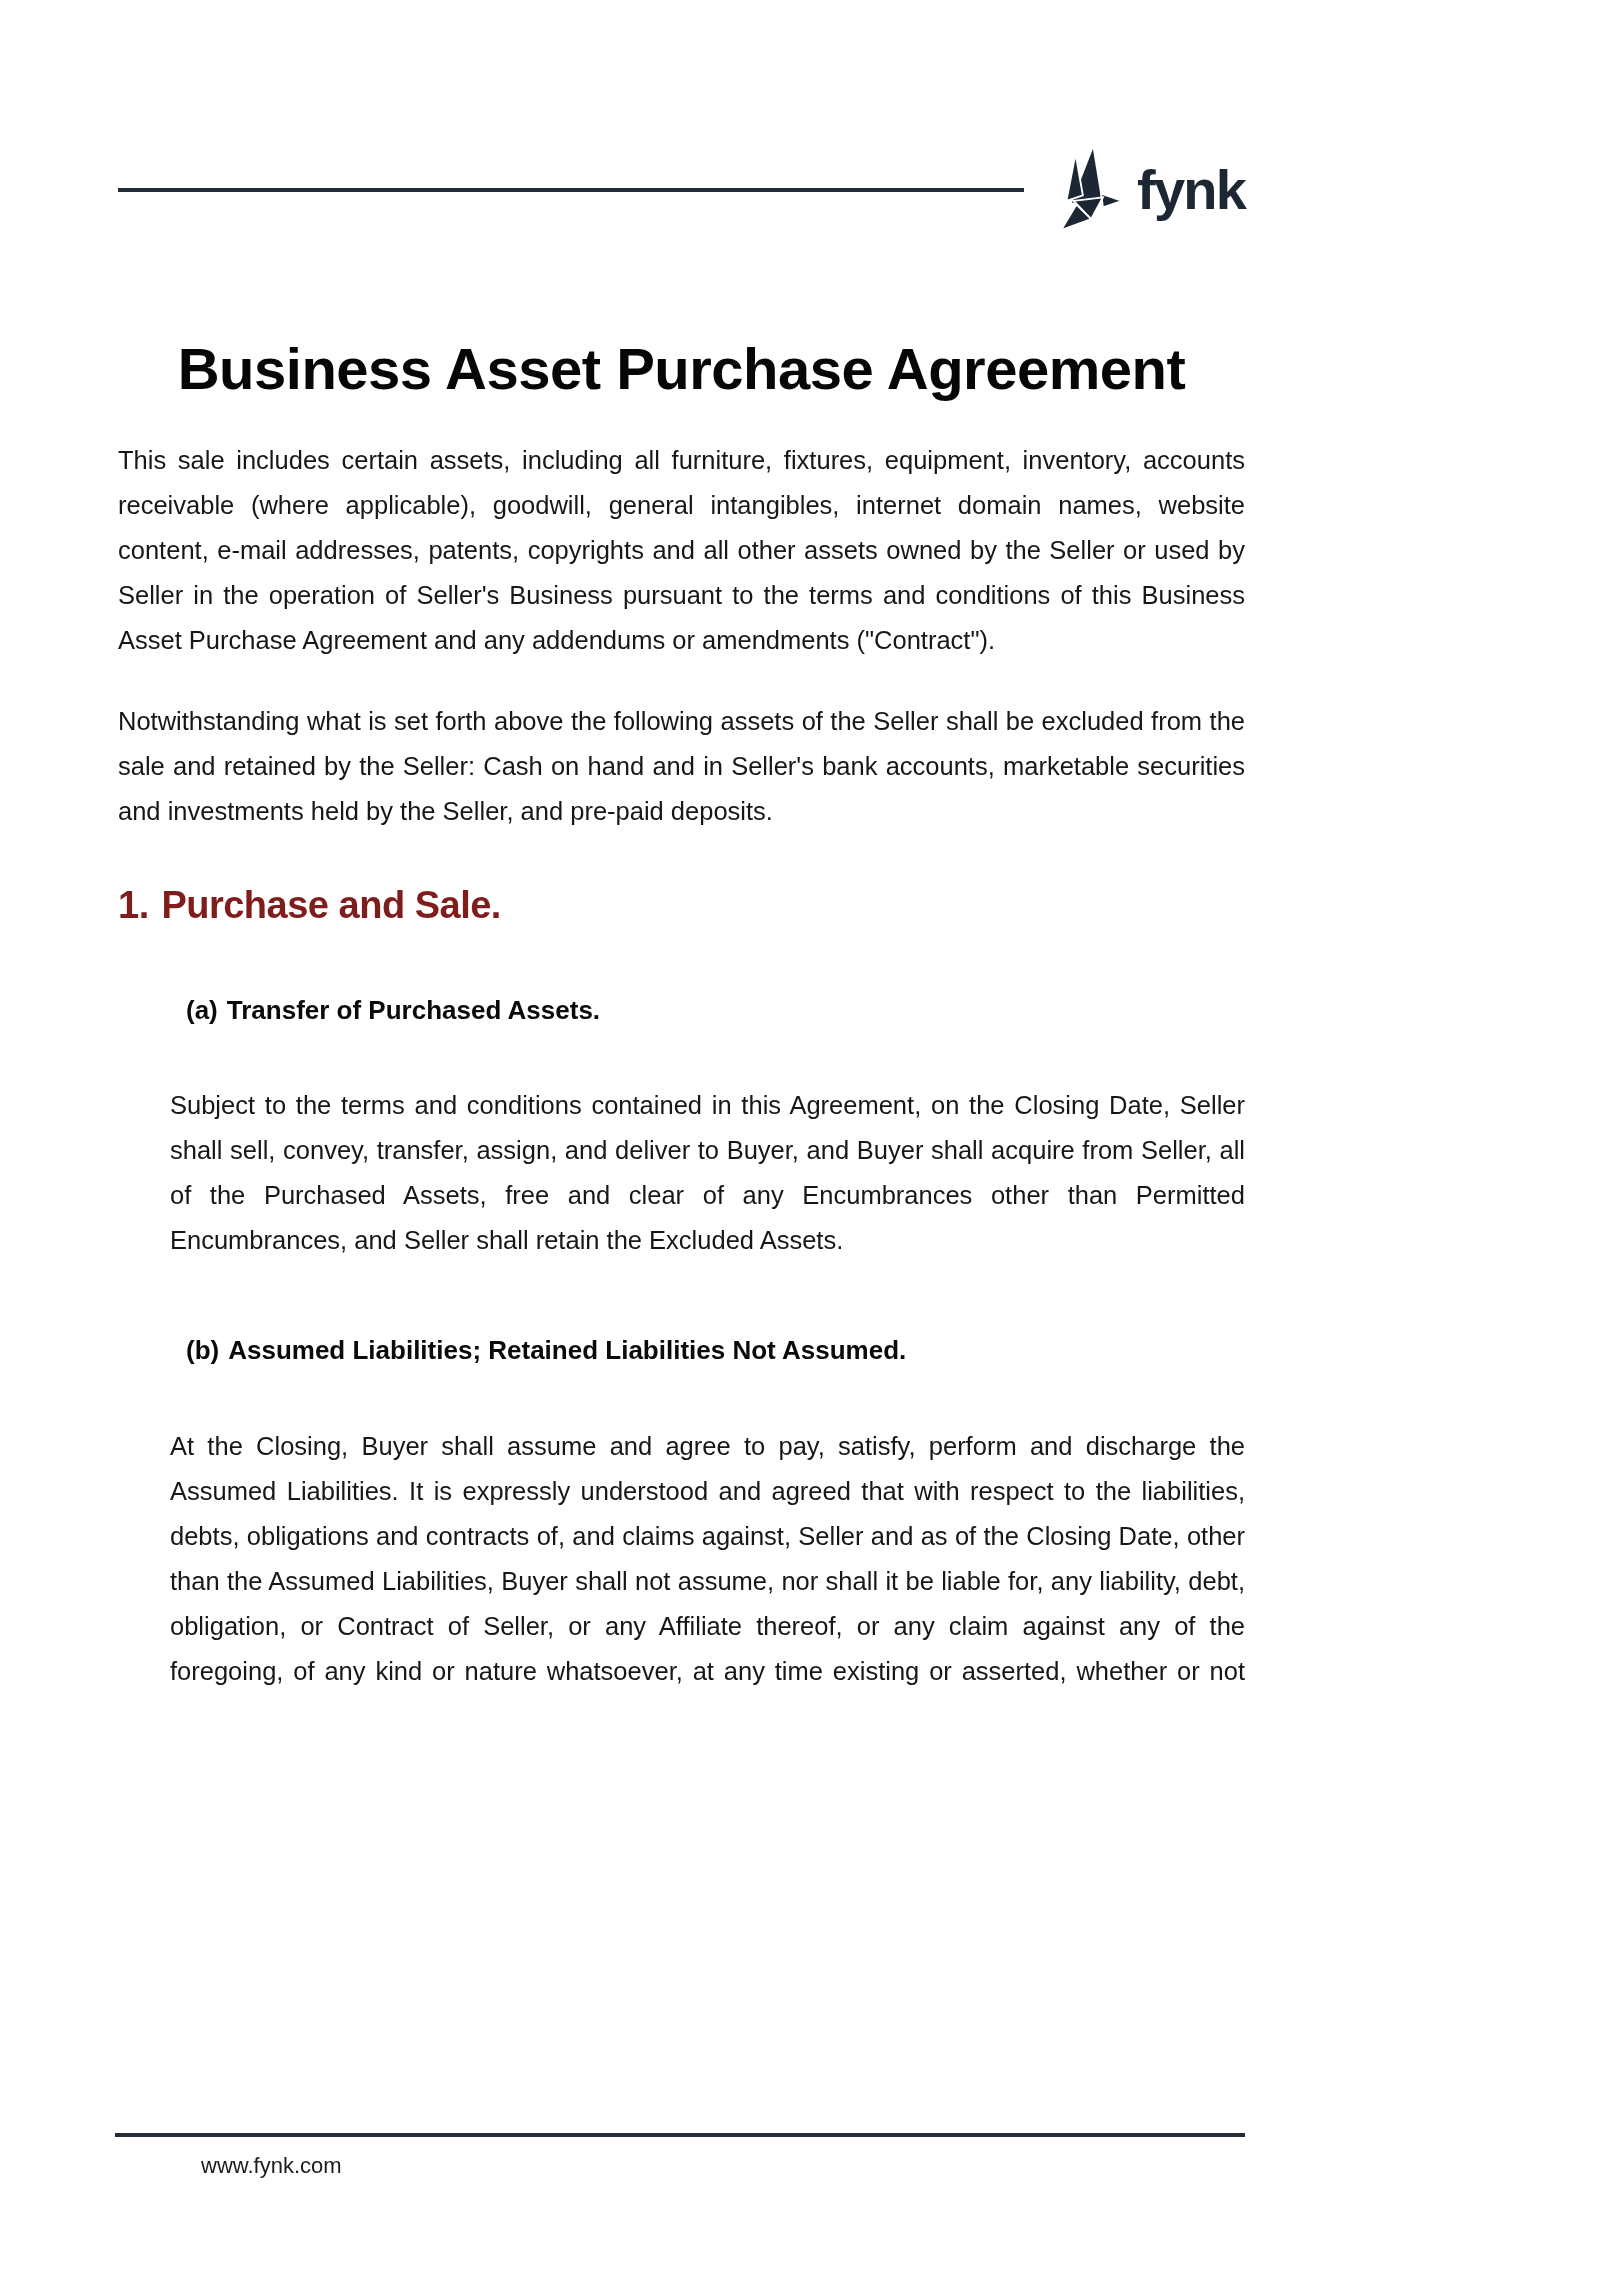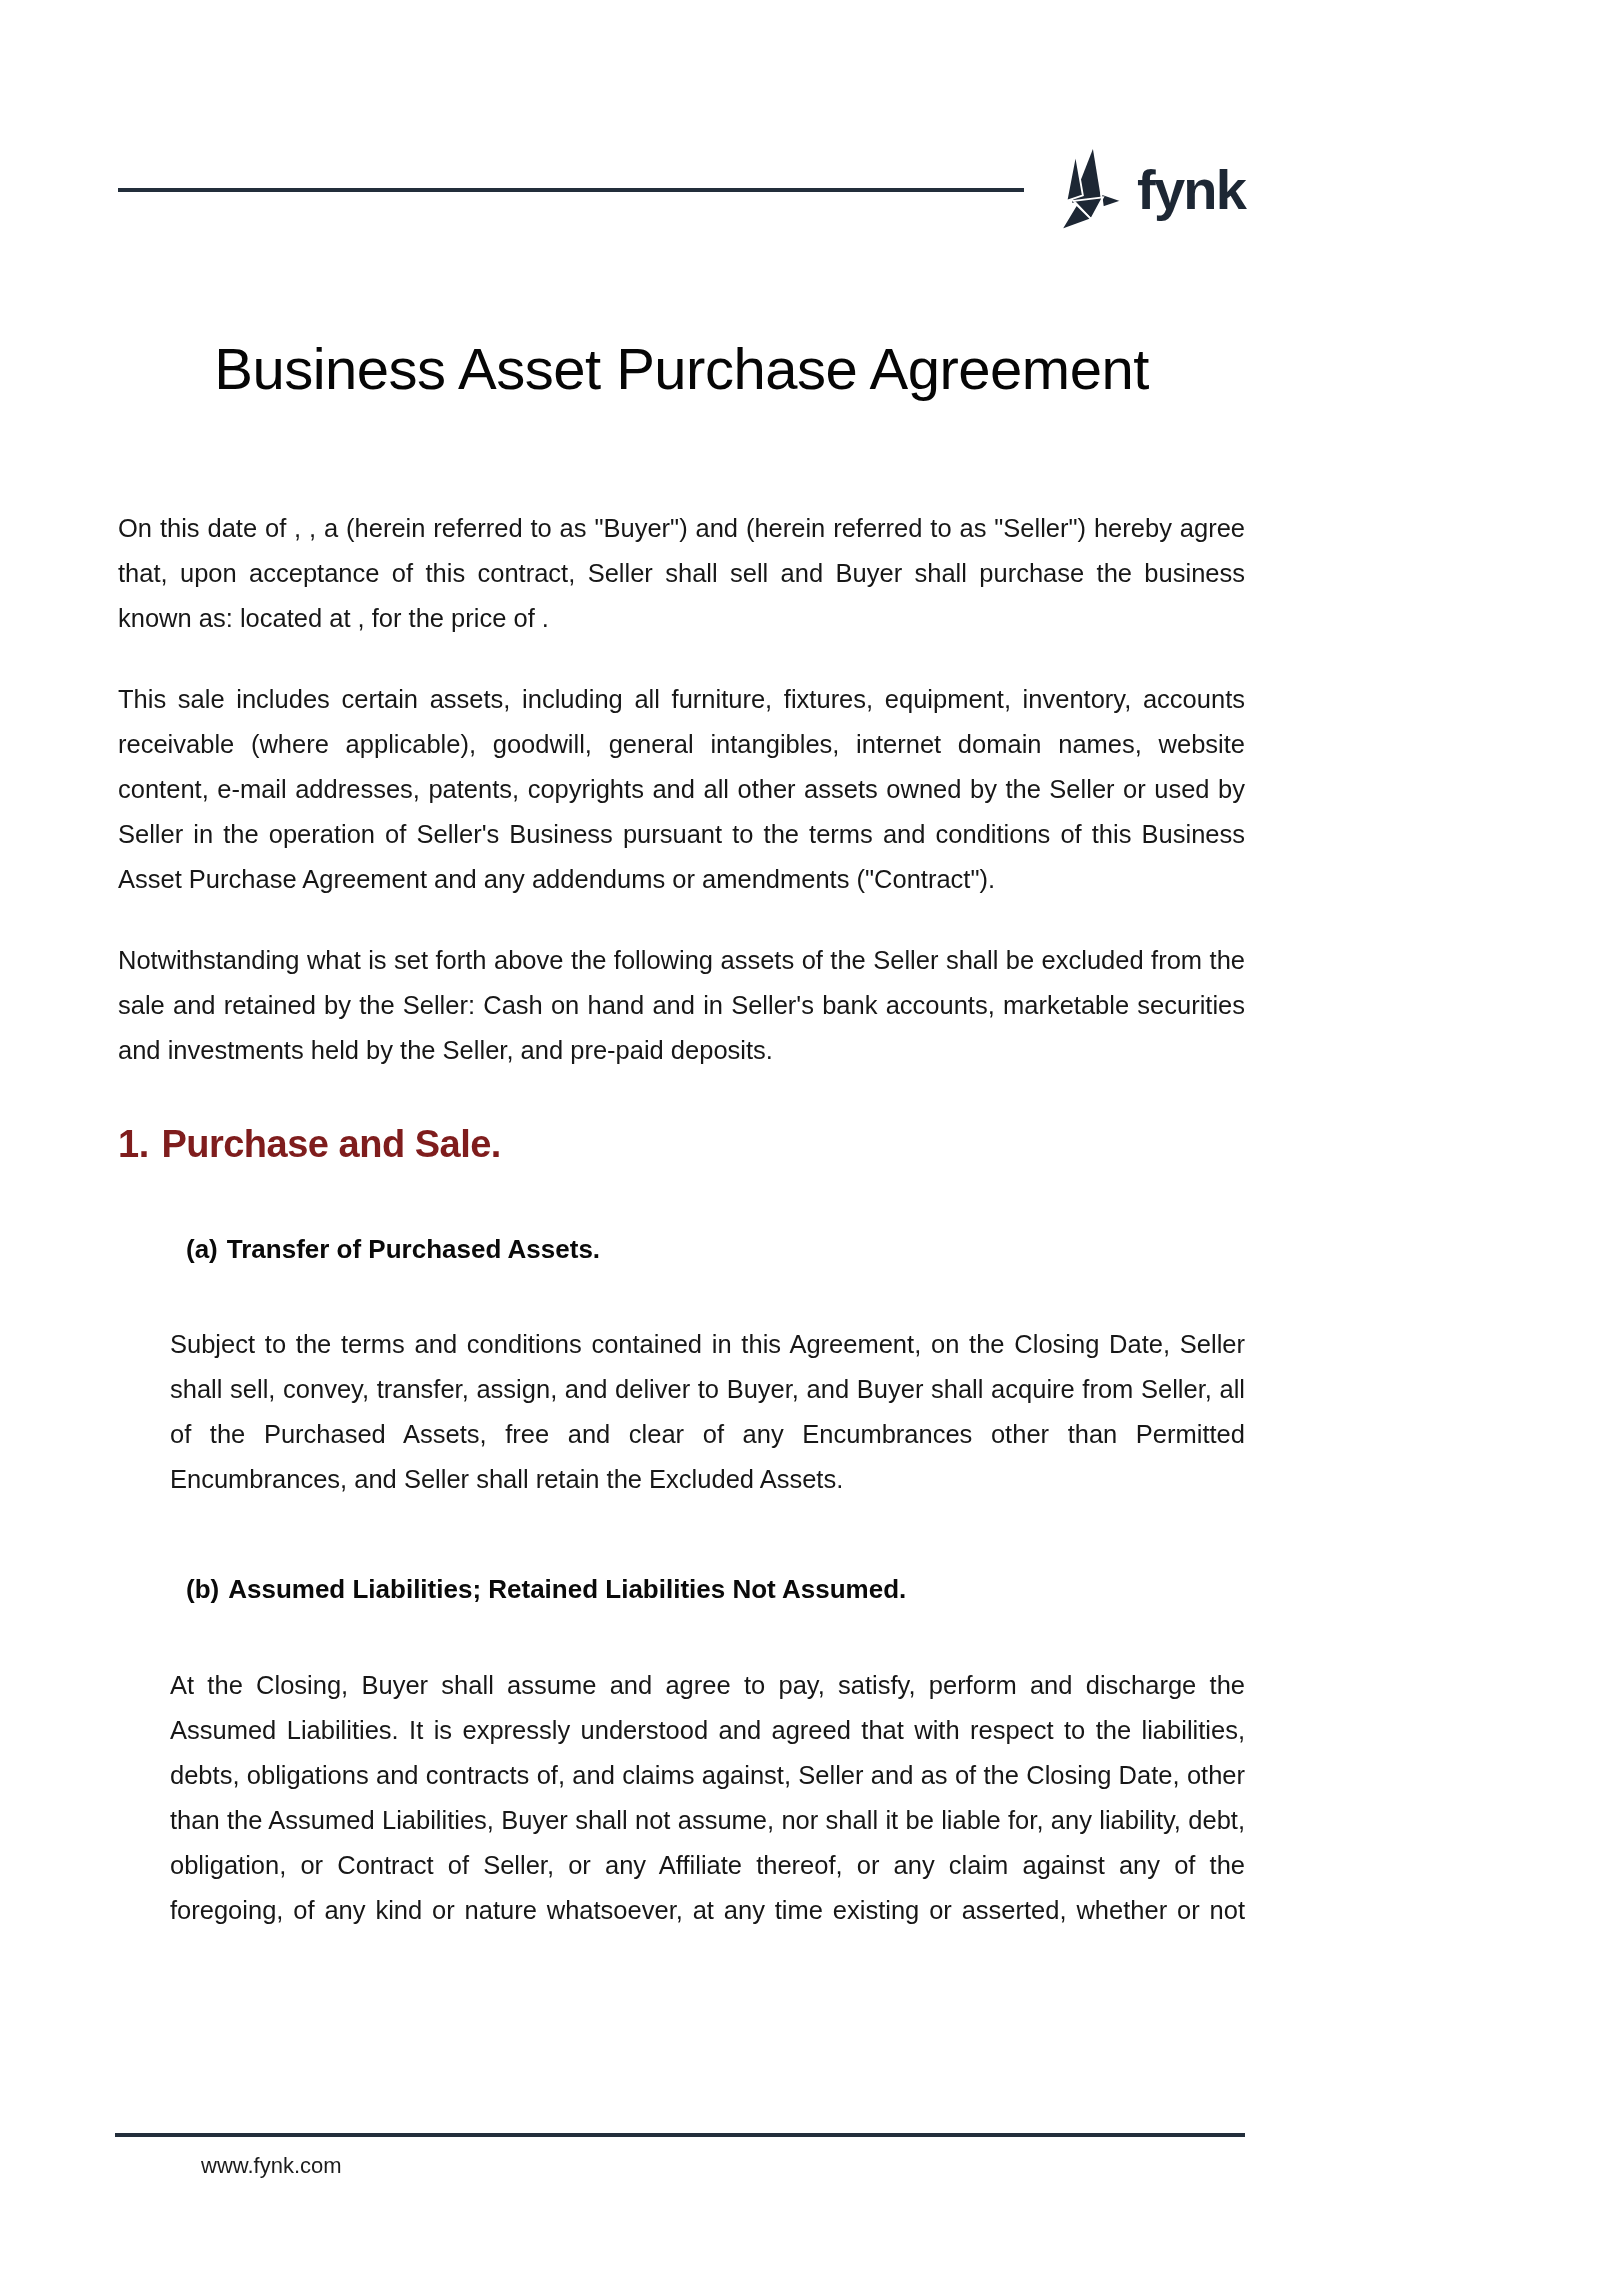--- a/index.html
+++ b/index.html
@@ -23,21 +23,21 @@
   .logo { display: flex; align-items: center; gap: 12.7px; }
   .logo svg { width: 64px; height: 84px; display: block; }
   .logo-text {
     font-size: 56px; font-weight: 700; letter-spacing: -1.8px;
     color: var(--brand, #1d2734); line-height: 1;
   }
 
   
   .doc-title {
     margin: 105px 0 0 0;
-    font-size: 58px; line-height: 1.16; font-weight: 400;
+    font-size: 58px; line-height: 1.16; font-weight: 700;
     letter-spacing: -0.5px; text-align: center; color: #060606;
   }
 
   
   p.body {
     font-size: 25.5px; line-height: 45px;
     text-align: justify; margin: 36px 0 0 0; color: #171717;
   }
   p.first-body { margin-top: 104px; }
   p.lead-in { text-align: left; }
@@ -78,21 +78,20 @@
           <polygon points="45,50 68,58 47,65" fill="#1d2734" stroke="#ffffff" stroke-width="2"></polygon>
           <polygon points="15,58 47,54 34,78" fill="#1d2734" stroke="#ffffff" stroke-width="2"></polygon>
           <polygon points="18,62 34,78 1,90" fill="#1d2734" stroke="#ffffff" stroke-width="2"></polygon>
         </svg>
         <span class="logo-text">fynk</span>
       </div>
     </header>
 
     <h1 class="doc-title">Business Asset Purchase Agreement</h1>
 
-    <p class="body first-body">On this date of ,  , a (herein referred to as "Buyer") and (herein referred to as "Seller") hereby agree that, upon acceptance of this contract, Seller shall sell and Buyer shall purchase the business known as: located at , for the price of .</p>
     <p class="body">This sale includes certain assets, including all furniture, fixtures, equipment, inventory, accounts receivable (where applicable), goodwill, general intangibles, internet domain names, website content, e-mail addresses, patents, copyrights and all other assets owned by the Seller or used by Seller in the operation of Seller's Business pursuant to the terms and conditions of this Business Asset Purchase Agreement and any addendums or amendments ("Contract").</p>
     <p class="body">Notwithstanding what is set forth above the following assets of the Seller shall be excluded from the sale and retained by the Seller: Cash on hand and in Seller's bank accounts, marketable securities and investments held by the Seller, and pre-paid deposits.</p>
 
     <h2 class="section-heading">
       <span class="sec-num">1.</span><span>Purchase and Sale.</span>
     </h2>
 
     <div class="subsection subsection-a">
       <h3 class="sub-heading">
         <span class="sub-label">(a)</span><span>Transfer of Purchased Assets.</span>

